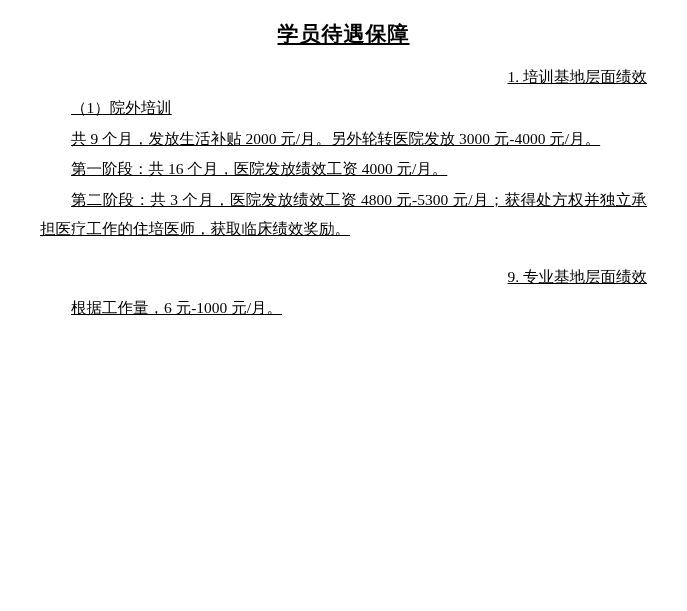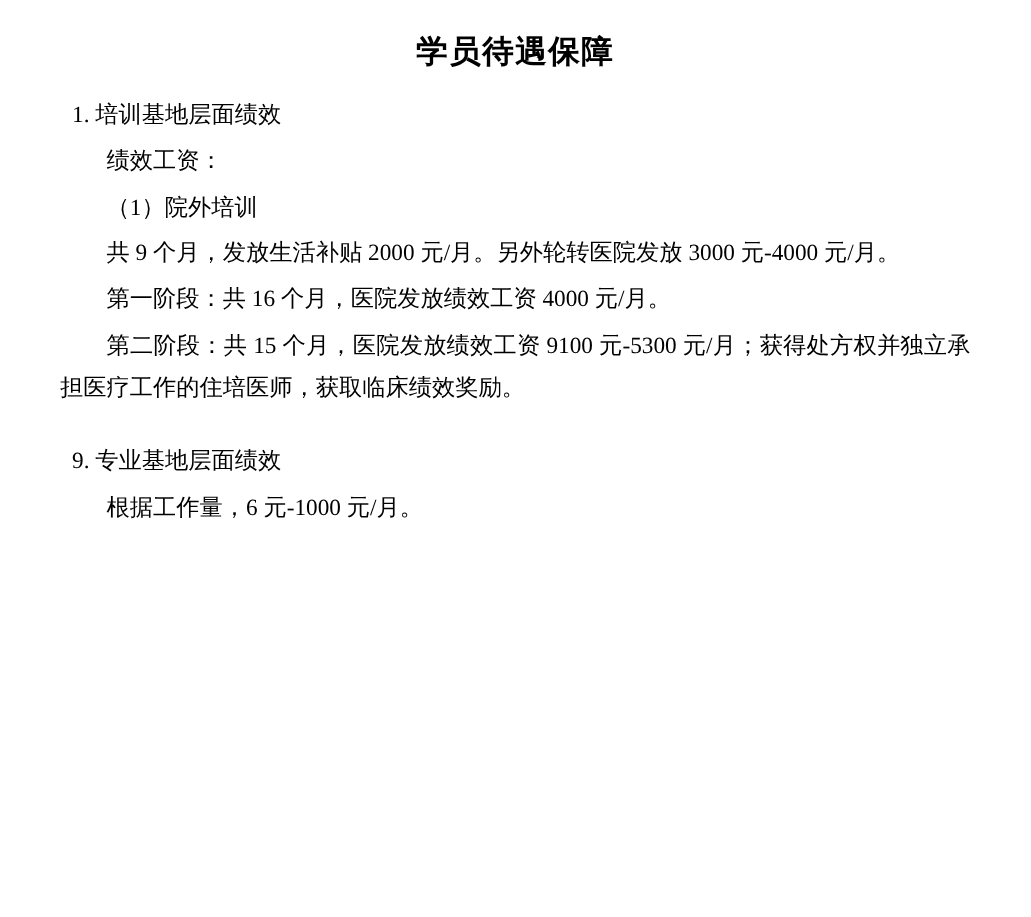--- a/index.html
+++ b/index.html
@@ -13,34 +13,36 @@
     font-family: "Liberation Serif", "DejaVu Serif", serif;
     color: #000000;
     overflow: hidden;
   }
   .page {
     position: relative;
     width: 687px;
     height: 611px;
     box-sizing: border-box;
     padding: 18px 40px 0 40px;
+    text-decoration: underline;
   }
   .doc-title {
     text-align: center;
     font-size: 21px;
     font-weight: bold;
     letter-spacing: 1px;
     margin: 4px 0 16px 0;
     line-height: 1.2;
   }
   .section-heading {
     font-size: 15.5px;
     line-height: 1.85;
     margin: 0 0 2px 0;
     padding-left: 8px;
+    text-align: right;
   }
   .para {
     font-size: 15.5px;
     line-height: 1.85;
     margin: 0 0 2px 0;
     text-indent: 2em;
     text-align: justify;
     text-justify: inter-ideograph;
     word-break: break-all;
   }
@@ -52,30 +54,29 @@
 <body>
 
 <div class="page">
 
   <div class="doc-title">学员待遇保障</div>
 
   <div class="section-heading">1. 培训基地层面绩效</div>
 
 
 
-  <div class="para">绩效工资：</div>
 
   <div class="para">（1）院外培训</div>
 
   <div class="para">共 9 个月，发放生活补贴 2000 元/月。另外轮转医院发放 3000 元-4000 元/月。</div>
 
 
   <div class="para">第一阶段：共 16 个月，医院发放绩效工资 4000 元/月。</div>
 
-  <div class="para">第二阶段：共 15 个月，医院发放绩效工资 9100 元-5300 元/月；获得处方权并独立承担医疗工作的住培医师，获取临床绩效奖励。</div>
+  <div class="para">第二阶段：共 3 个月，医院发放绩效工资 4800 元-5300 元/月；获得处方权并独立承担医疗工作的住培医师，获取临床绩效奖励。</div>
 
   <div class="gap"></div>
 
   <div class="section-heading">9. 专业基地层面绩效</div>
 
   <div class="para">根据工作量，6 元-1000 元/月。</div>
 
 </div>
 
 </body></html>

